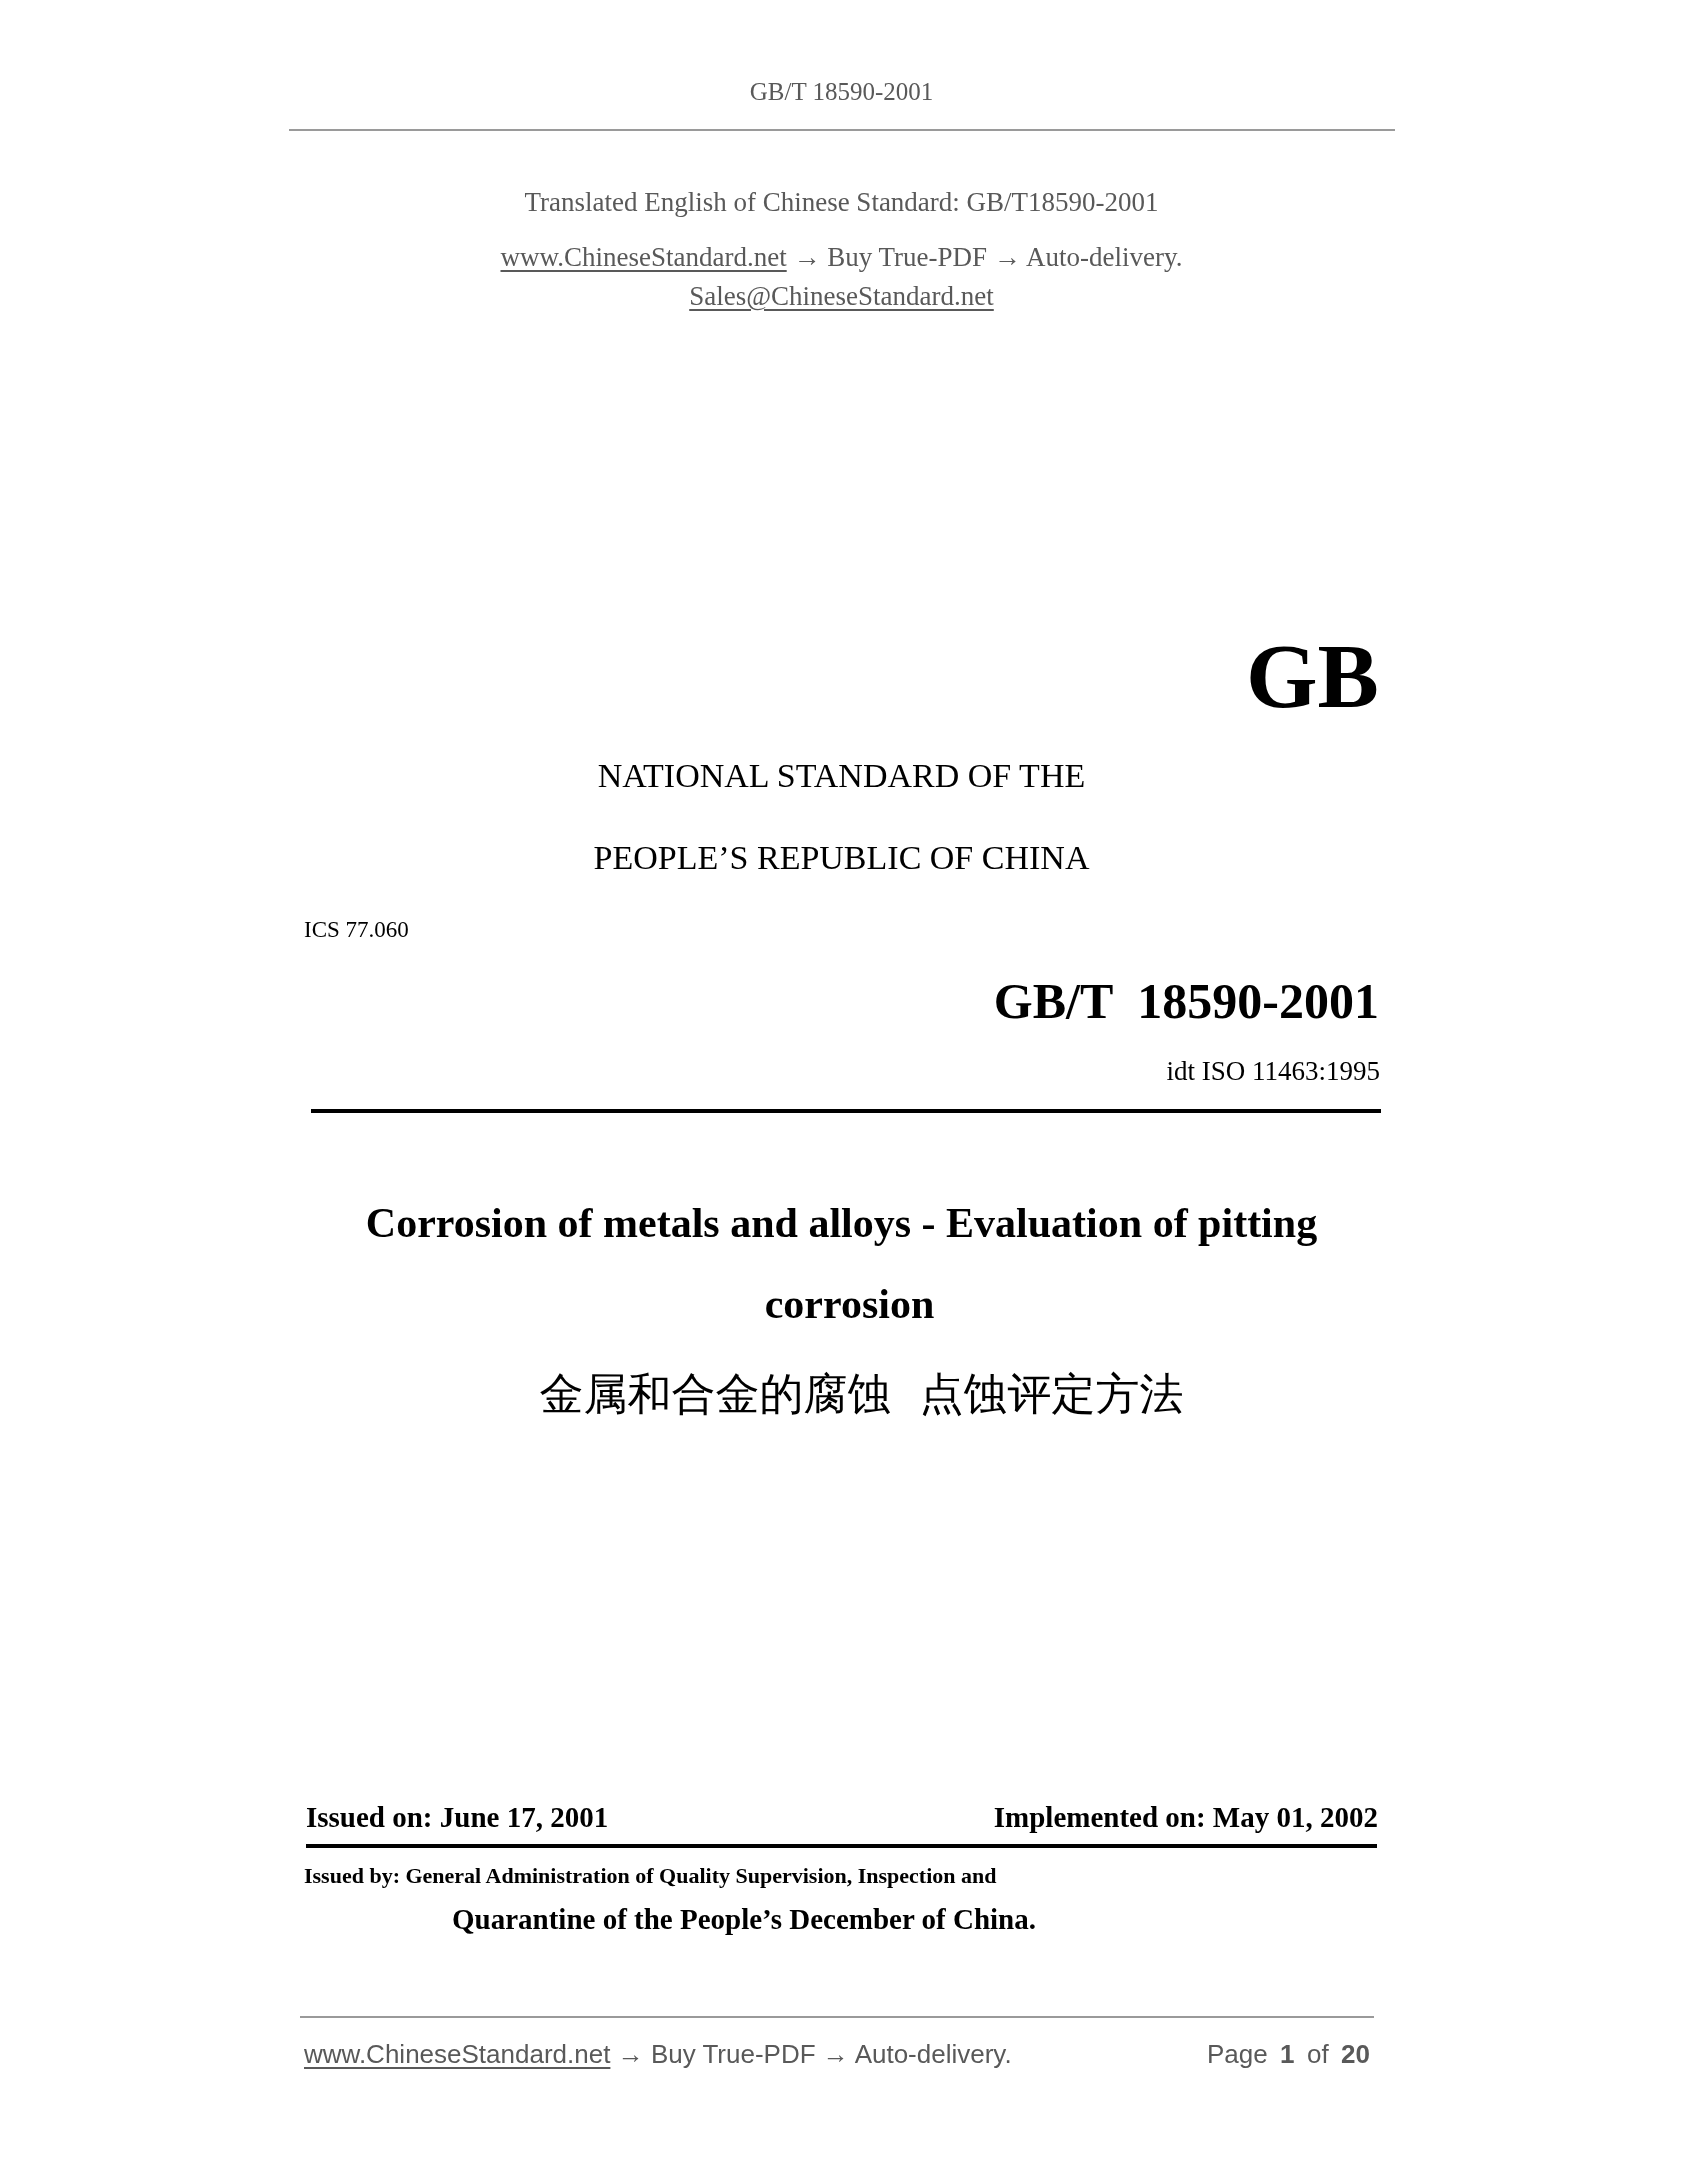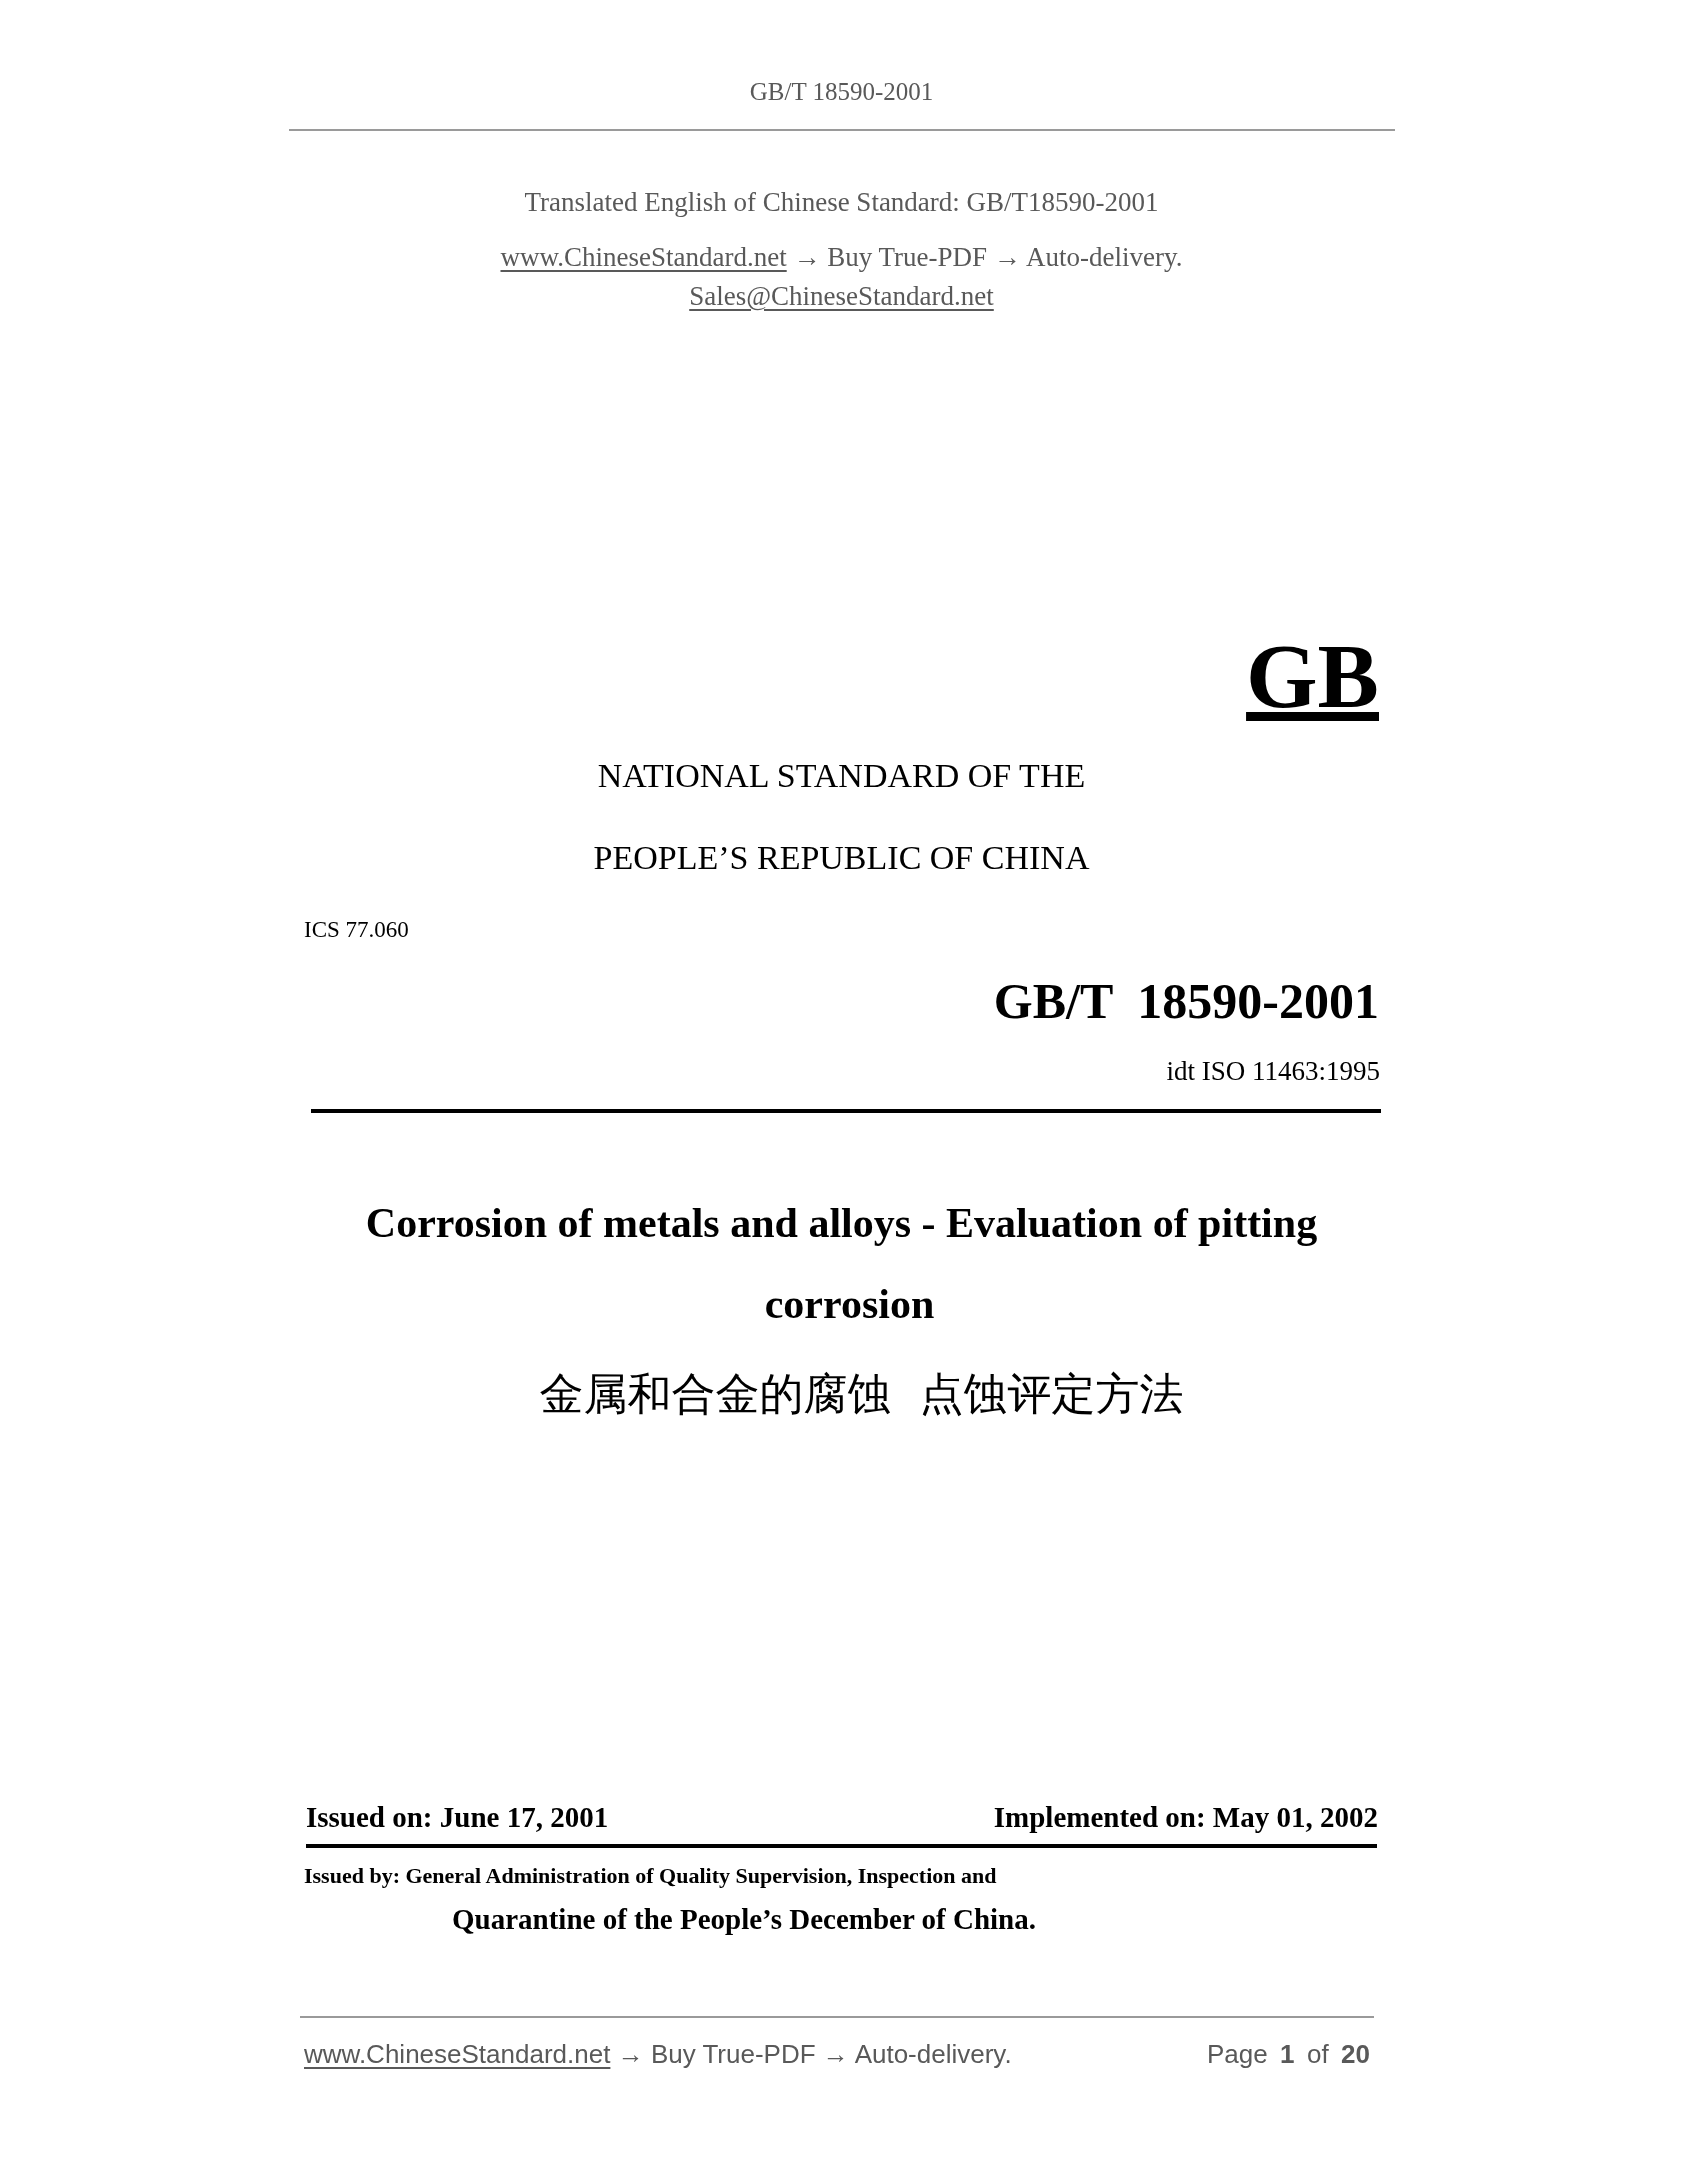--- a/index.html
+++ b/index.html
@@ -23,21 +23,21 @@
   <span class="u">www.ChineseStandard.net</span>
   <span>→</span>
   <span>Buy True-PDF</span>
   <span>→</span>
   <span>Auto-delivery.</span>
 </div>
 <div class="abs center gray" style="top:281px; font-size:27px;">
   <span class="u">Sales@ChineseStandard.net</span>
 </div>
 
-<div class="abs bold" style="right:304px; top:621px; font-size:92px; line-height:1.2;text-decoration:underline;">GB</div>
+<div class="abs bold" style="right:304px; top:621px; font-size:92px; line-height:1.2;">GB</div>
 
 <div class="abs center" style="top:757px; font-size:34px;">NATIONAL STANDARD OF THE</div>
 <div class="abs center" style="top:839px; font-size:34px;">PEOPLE’S REPUBLIC OF CHINA</div>
 
 <div class="abs" style="left:304px; top:917px; font-size:23px;">ICS 77.060</div>
 
 <div class="abs bold" style="right:304px; top:972px; font-size:50px; white-space:pre;">GB/T  18590-2001</div>
 <div class="abs" style="right:303px; top:1056px; font-size:27px;text-align:right;">idt ISO 11463:1995</div>
 <div class="hr" style="left:311px; top:1109px; width:1070px; height:4.3px; background:#000;"></div>
 

